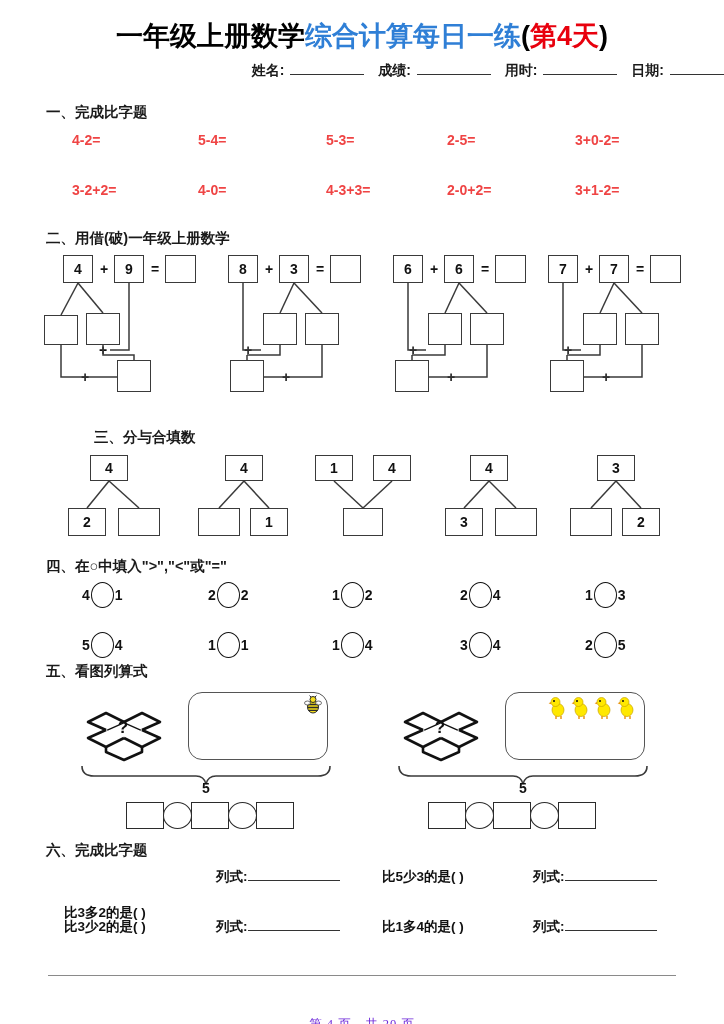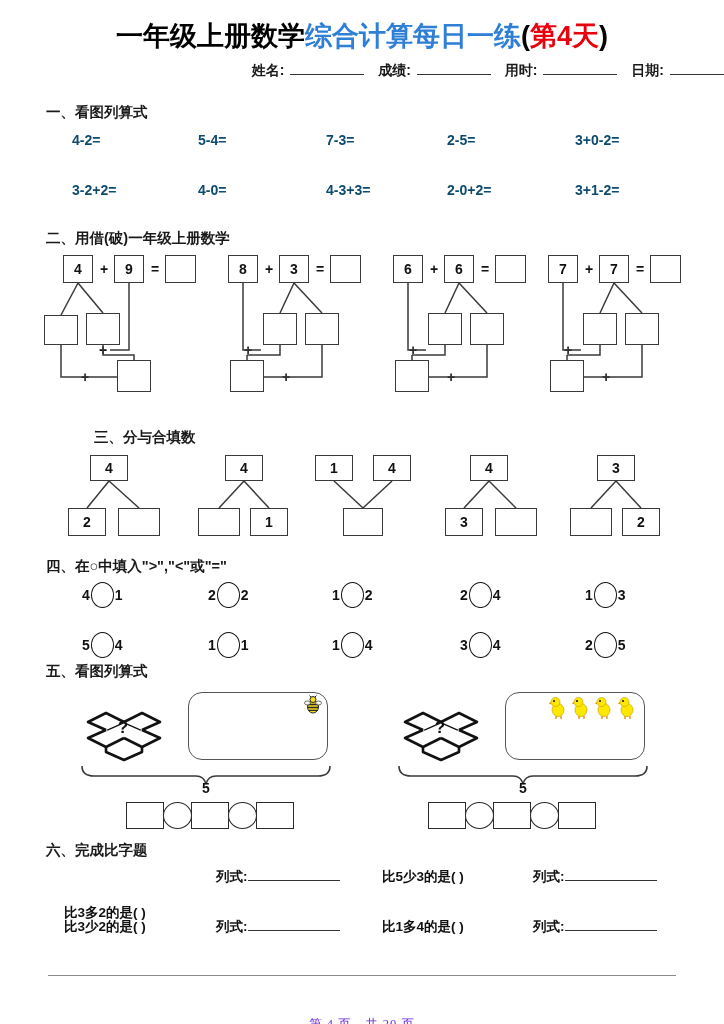--- a/index.html
+++ b/index.html
@@ -72,21 +72,21 @@
   .calc-row {
     position: absolute;
     left: 0;
     width: 724px;
     height: 20px;
   }
   .calc-item {
     position: absolute;
     font-size: 14px;
     font-weight: bold;
-    color: #0c4a6e;
+    color: #ef4444;
     white-space: nowrap;
   }
 
   
   .bx {
     position: absolute;
     border: 1.5px solid #3a3a3a;
     background: #fff;
     box-sizing: border-box;
     font-size: 14px;
@@ -205,26 +205,26 @@
 
   <div class="title"><span class="t-black">一年级上册数学</span><span class="t-blue">综合计算每日一练</span><span class="t-black">(</span><span class="t-red">第4天</span><span class="t-black">)</span></div>
 
   <div class="inforow">
     <span class="unit">姓名:</span><span class="blank-line bl-80"></span>
     <span class="unit" style="margin-left:10px;">成绩:</span><span class="blank-line bl-80"></span>
     <span class="unit" style="margin-left:10px;">用时:</span><span class="blank-line bl-80"></span>
     <span class="unit" style="margin-left:10px;">日期:</span><span class="blank-line bl-80"></span>
   </div>
 
-  <div class="sec-head" style="top:103px;">一、看图列算式</div>
+  <div class="sec-head" style="top:103px;">一、完成比字题</div>
 
   <div class="calc-row" style="top:132px;">
     <span class="calc-item" style="left:72px;">4-2=</span>
     <span class="calc-item" style="left:198px;">5-4=</span>
-    <span class="calc-item" style="left:326px;">7-3=</span>
+    <span class="calc-item" style="left:326px;">5-3=</span>
     <span class="calc-item" style="left:447px;">2-5=</span>
     <span class="calc-item" style="left:575px;">3+0-2=</span>
   </div>
 
   <div class="calc-row" style="top:182px;">
     <span class="calc-item" style="left:72px;">3-2+2=</span>
     <span class="calc-item" style="left:198px;">4-0=</span>
     <span class="calc-item" style="left:326px;">4-3+3=</span>
     <span class="calc-item" style="left:447px;">2-0+2=</span>
     <span class="calc-item" style="left:575px;">3+1-2=</span>

